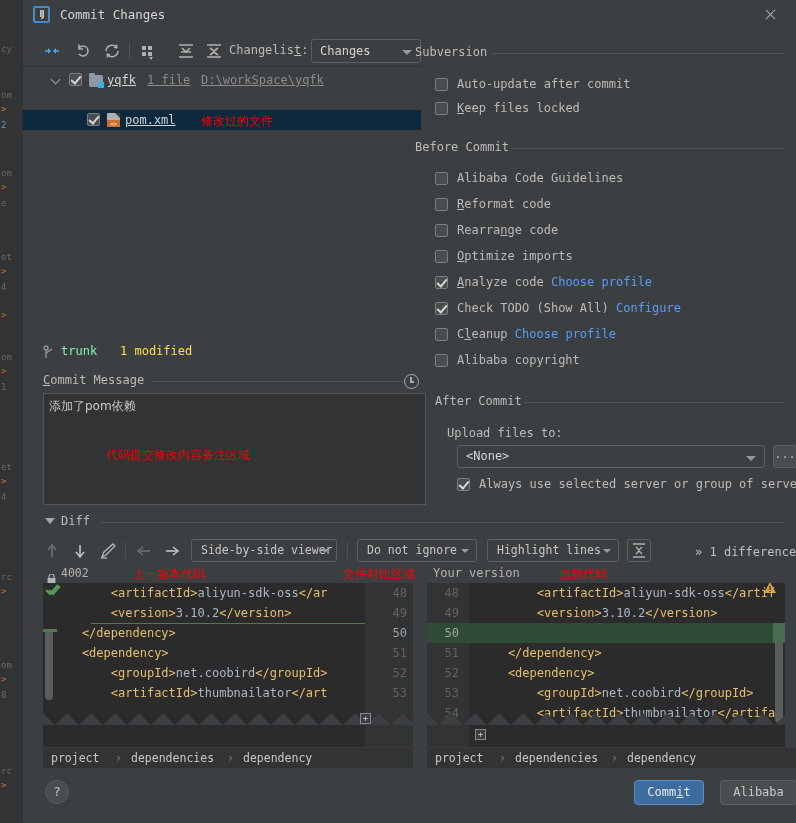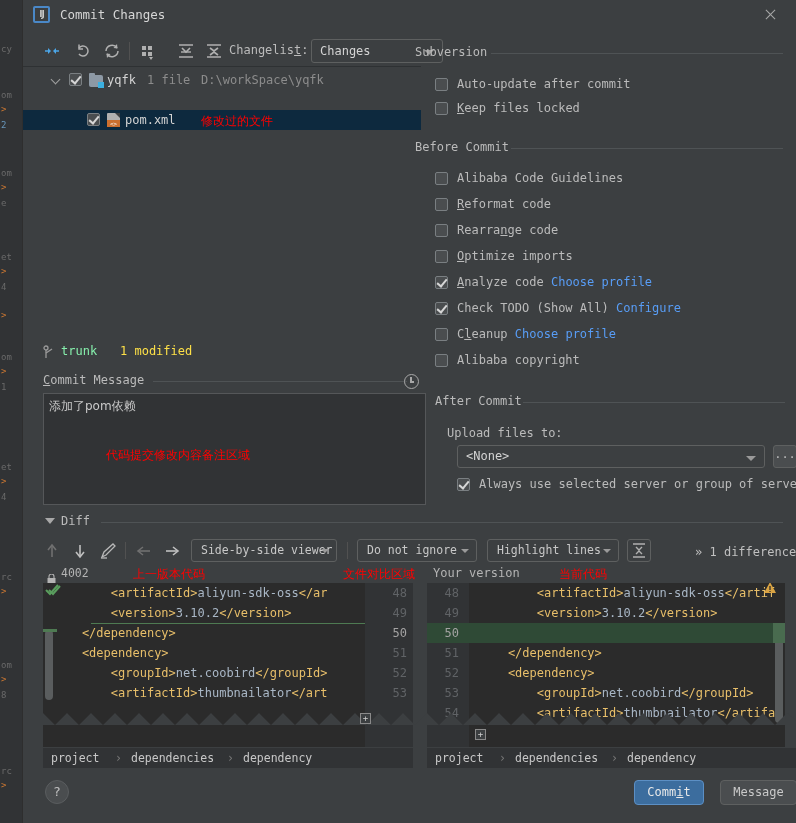--- a/index.html
+++ b/index.html
@@ -70,21 +70,21 @@
   }
   .tb-sep {
     position: absolute; top: 6px; width: 1px; height: 18px; background: #515151;
   }
   .changelist-label {
     position: absolute; left: 206px; top: 43px;
     font-size: 12px; color: #bbbbbb;
   }
   .changelist-label u { text-decoration: underline; }
   .changelist-combo {
-    position: absolute; left: 288px; top: 39px; width: 132px; height: 24px;
+    position: absolute; left: 288px; top: 39px; width: 110px; height: 24px;
     background: #3c3f41; border: 1px solid #5e6060; border-radius: 3px;
     cursor: pointer;
   }
   .changelist-combo .val {
     position: absolute; left: 8px; top: 4px; font-size: 12px; color: #d4d4d4;
   }
   .combo-arrow {
     position: absolute; right: 8px; top: 10px;
     width: 0; height: 0; border-left: 5px solid transparent;
     border-right: 5px solid transparent; border-top: 5px solid #9a9a9a;
@@ -138,21 +138,21 @@
   .xml-icon::before {
     content:""; position:absolute; right:0; top:0;
     border-left:5px solid transparent; border-top:5px solid #3c3f41;
   }
   .xml-icon::after {
     content:"<>"; position:absolute; left:0; bottom:0;
     width: 13px; height: 7px; background:#cc6f2e; color:#fff;
     font-size:6px; line-height:7px; text-align:center;
     font-family:"DejaVu Sans Mono", monospace;
   }
-  .tree-txt { position: absolute; font-size: 12px; color: #d4d4d4; top: 3px; white-space: nowrap;}
+  .tree-txt { position: absolute; font-size: 12px; color: #d4d4d4; top: 3px; white-space: nowrap; text-decoration: underline;}
   .tree-dim { color: #8c8c8c; }
   .annot {
     position: absolute; color: #ff0000; font-size: 12px;
     font-family: "DejaVu Sans", sans-serif; white-space: nowrap;
   }
 
   
   .trunk-row { position: absolute; left: 0; top: 341px; width: 398px; height: 20px; }
   .branch-icon { position: absolute; left: 20px; top: 3px; width: 12px; height: 14px; }
   .trunk-txt { position: absolute; left: 38px; top: 3px; font-size: 12px; color: #86efac; }
@@ -658,15 +658,15 @@
   <div class="bread" style="left:404px; width:370px;">
     <span class="bt" style="left:8px;">project</span>
     <span class="bt sepc" style="left:72px;">›</span>
     <span class="bt" style="left:88px;">dependencies</span>
     <span class="bt sepc" style="left:184px;">›</span>
     <span class="bt" style="left:200px;">dependency</span>
   </div>
 
   <div class="help-btn">?</div>
   <div class="btn-commit">Comm<u>i</u>t</div>
-  <div class="btn-cancel">Message</div>
+  <div class="btn-cancel">Alibaba</div>
 
 </div>
 
 </body></html>

